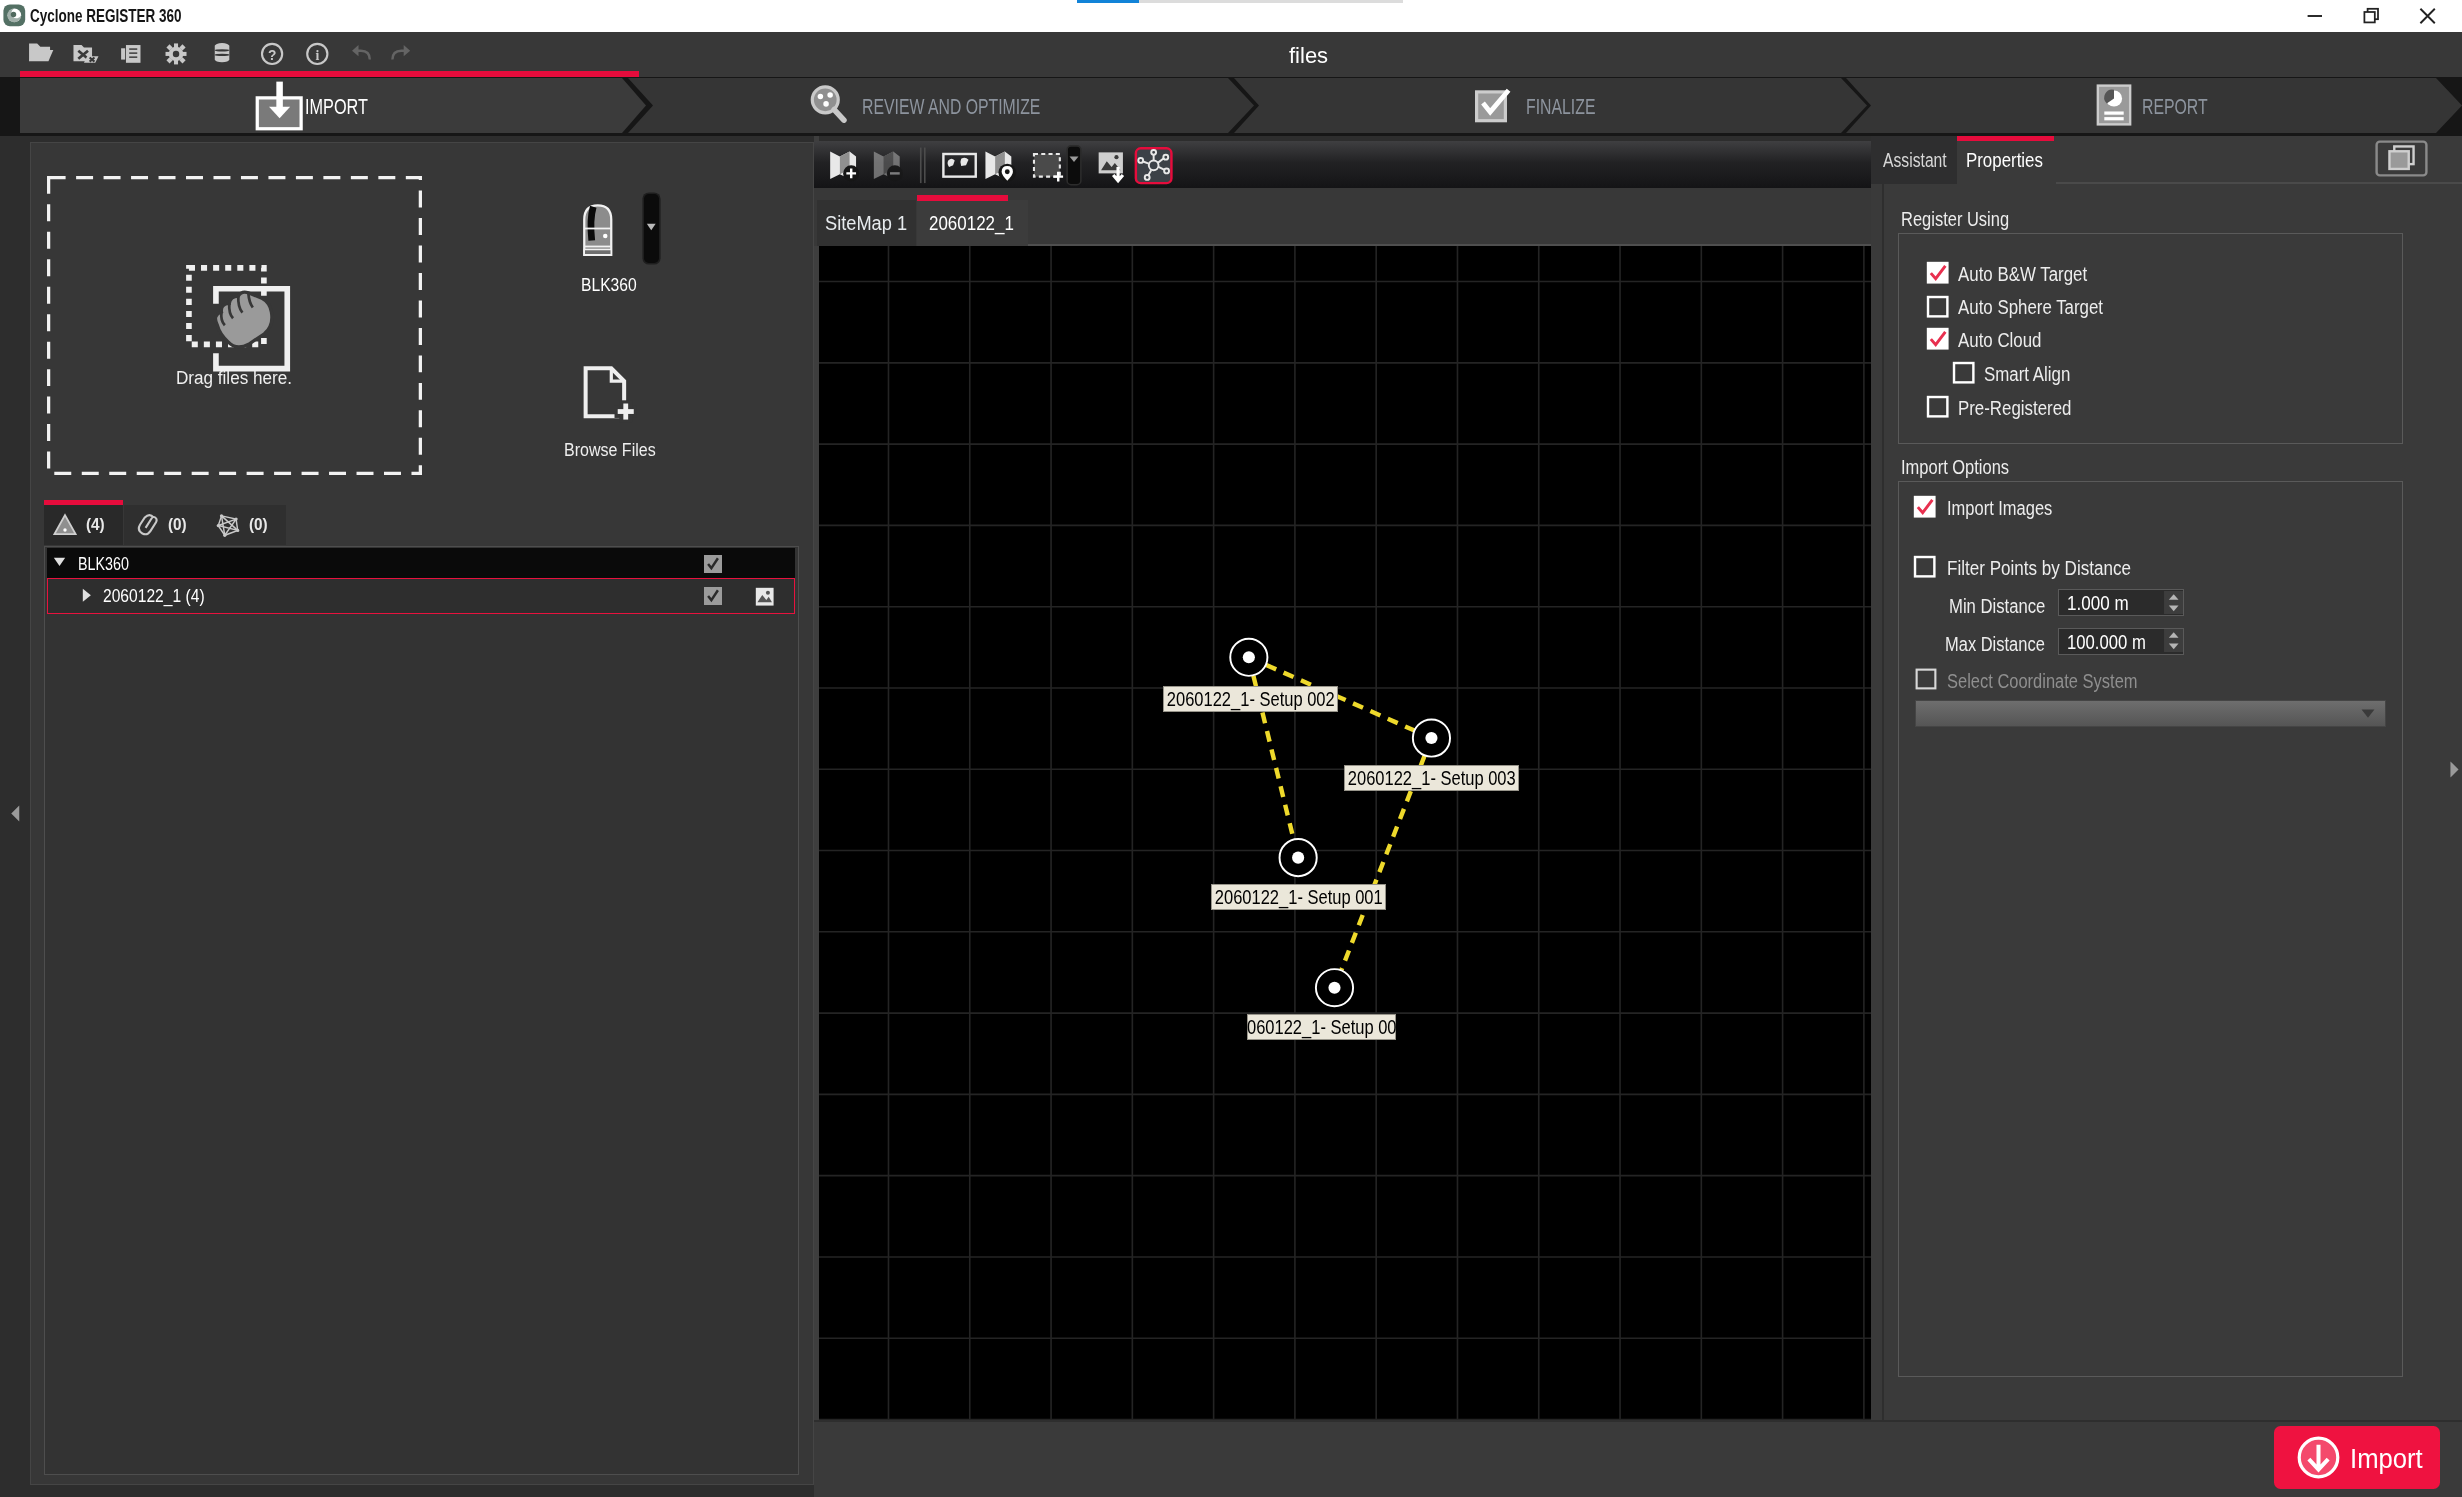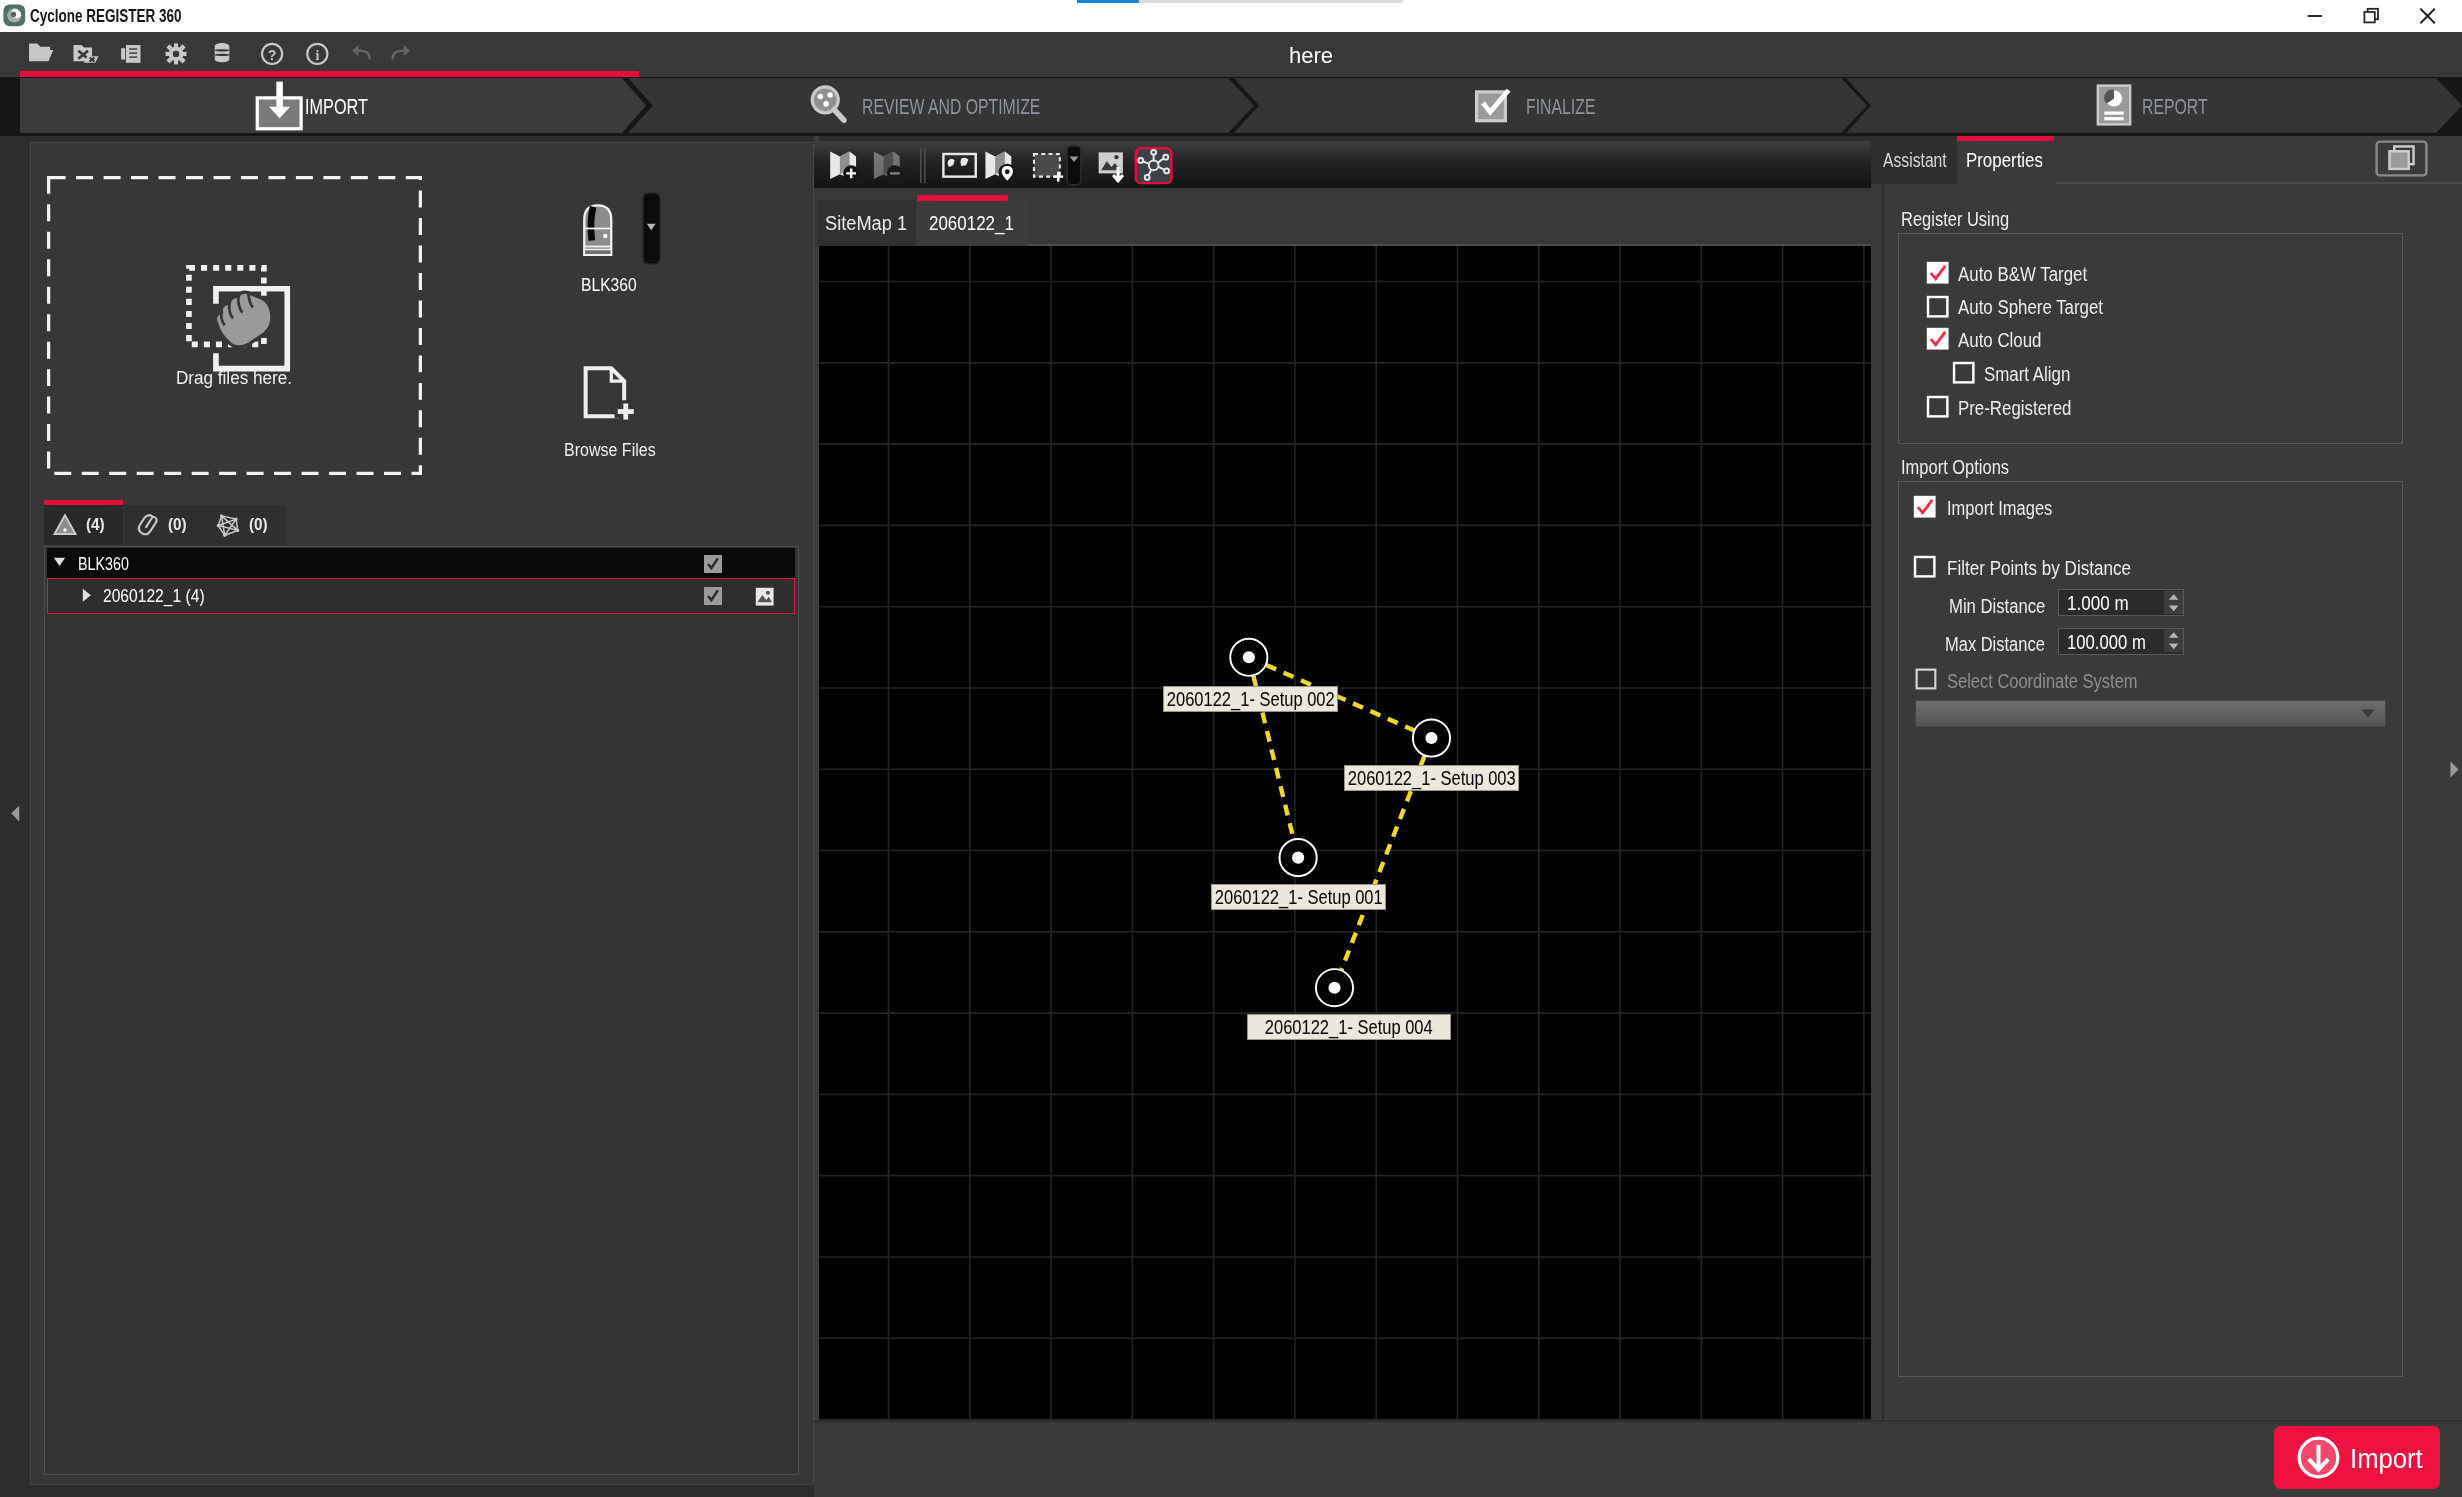--- a/index.html
+++ b/index.html
@@ -87,21 +87,21 @@
       <path d="M458 34 q0 -11 -11 -11 l-7 0" stroke-width="3"></path>
       <path d="M444 16 L436 23 L444 30 Z" fill="#646464" stroke="none"></path>
     </g>
 
     <g stroke="#646464">
       <path d="M486 34 q0 -11 11 -11 l7 0" stroke-width="3"></path>
       <path d="M500 16 L508 23 L500 30 Z" fill="#646464" stroke="none"></path>
     </g>
   </g>
 </svg>
-<div class="a tx" style="left:1289px;top:43px;font-size:22px;color:#ffffff;">here</div>
+<div class="a tx" style="left:1289px;top:43px;font-size:22px;color:#ffffff;">files</div>
 
 <div class="a" style="left:0;top:71px;width:2462px;height:65px;background:#383838;"></div>
 <div class="a" style="left:0;top:77px;width:2462px;height:59px;background:#161616;"></div>
 
 <div class="a" style="left:20px;top:71px;width:619px;height:5.7px;background:#e60c3c;"></div>
 
 <div class="a" style="left:20px;top:78px;width:626px;height:55px;background:#3b3b3b;
      clip-path:polygon(0 0, 602px 0, 626px 27.5px, 602px 55px, 0 55px);"></div>
 <div class="a" style="left:628px;top:78px;width:627px;height:55px;background:#353535;
      clip-path:polygon(0 0, 600px 0, 626px 27.5px, 600px 55px, 0 55px, 25px 27.5px);"></div>
@@ -312,21 +312,21 @@
 
 <div class="a" style="left:1163px;top:686px;width:175px;height:26px;background:#ebe7da;border:0.8px solid #97948a;font-size:20px;color:#000;display:flex;align-items:center;justify-content:center;">
       <span style="display:inline-block;transform:scaleX(0.825);white-space:nowrap;">2060122_1- Setup 002</span>
     </div>
 <div class="a" style="left:1344px;top:765px;width:175px;height:26px;background:#ebe7da;border:0.8px solid #97948a;font-size:20px;color:#000;display:flex;align-items:center;justify-content:center;">
       <span style="display:inline-block;transform:scaleX(0.825);white-space:nowrap;">2060122_1- Setup 003</span>
     </div>
 <div class="a" style="left:1211px;top:884px;width:175px;height:26px;background:#ebe7da;border:0.8px solid #97948a;font-size:20px;color:#000;display:flex;align-items:center;justify-content:center;">
       <span style="display:inline-block;transform:scaleX(0.825);white-space:nowrap;">2060122_1- Setup 001</span>
     </div>
-<div class="a" style="left:1247px;top:1014px;width:204px;height:26px;background:#ebe7da;border:0.8px solid #97948a;font-size:20px;color:#000;display:flex;align-items:center;justify-content:center;">
+<div class="a" style="left:1247px;top:1014px;width:149px;height:26px;background:#ebe7da;border:0.8px solid #97948a;font-size:20px;color:#000;display:flex;align-items:center;justify-content:center;">
       <span style="display:inline-block;transform:scaleX(0.825);white-space:nowrap;">2060122_1- Setup 004</span>
     </div>
 
 <svg class="a" style="left:814px;top:141px" width="372" height="47" viewBox="0 0 460 58">
 
   <g>
     <path d="M20 13 L32 19 L44 13 L52 19 L52 41 L44 47 L32 41 L20 47 Z" fill="#e8e8e8"></path>
     <path d="M32 19 L44 13 L44 35 L32 41 Z" fill="#8f8f8f"></path>
     <circle cx="46" cy="40" r="10" fill="#161616"></circle>
     <path d="M46 34 L46 46 M40 40 L52 40" stroke="#fff" stroke-width="3"></path>

